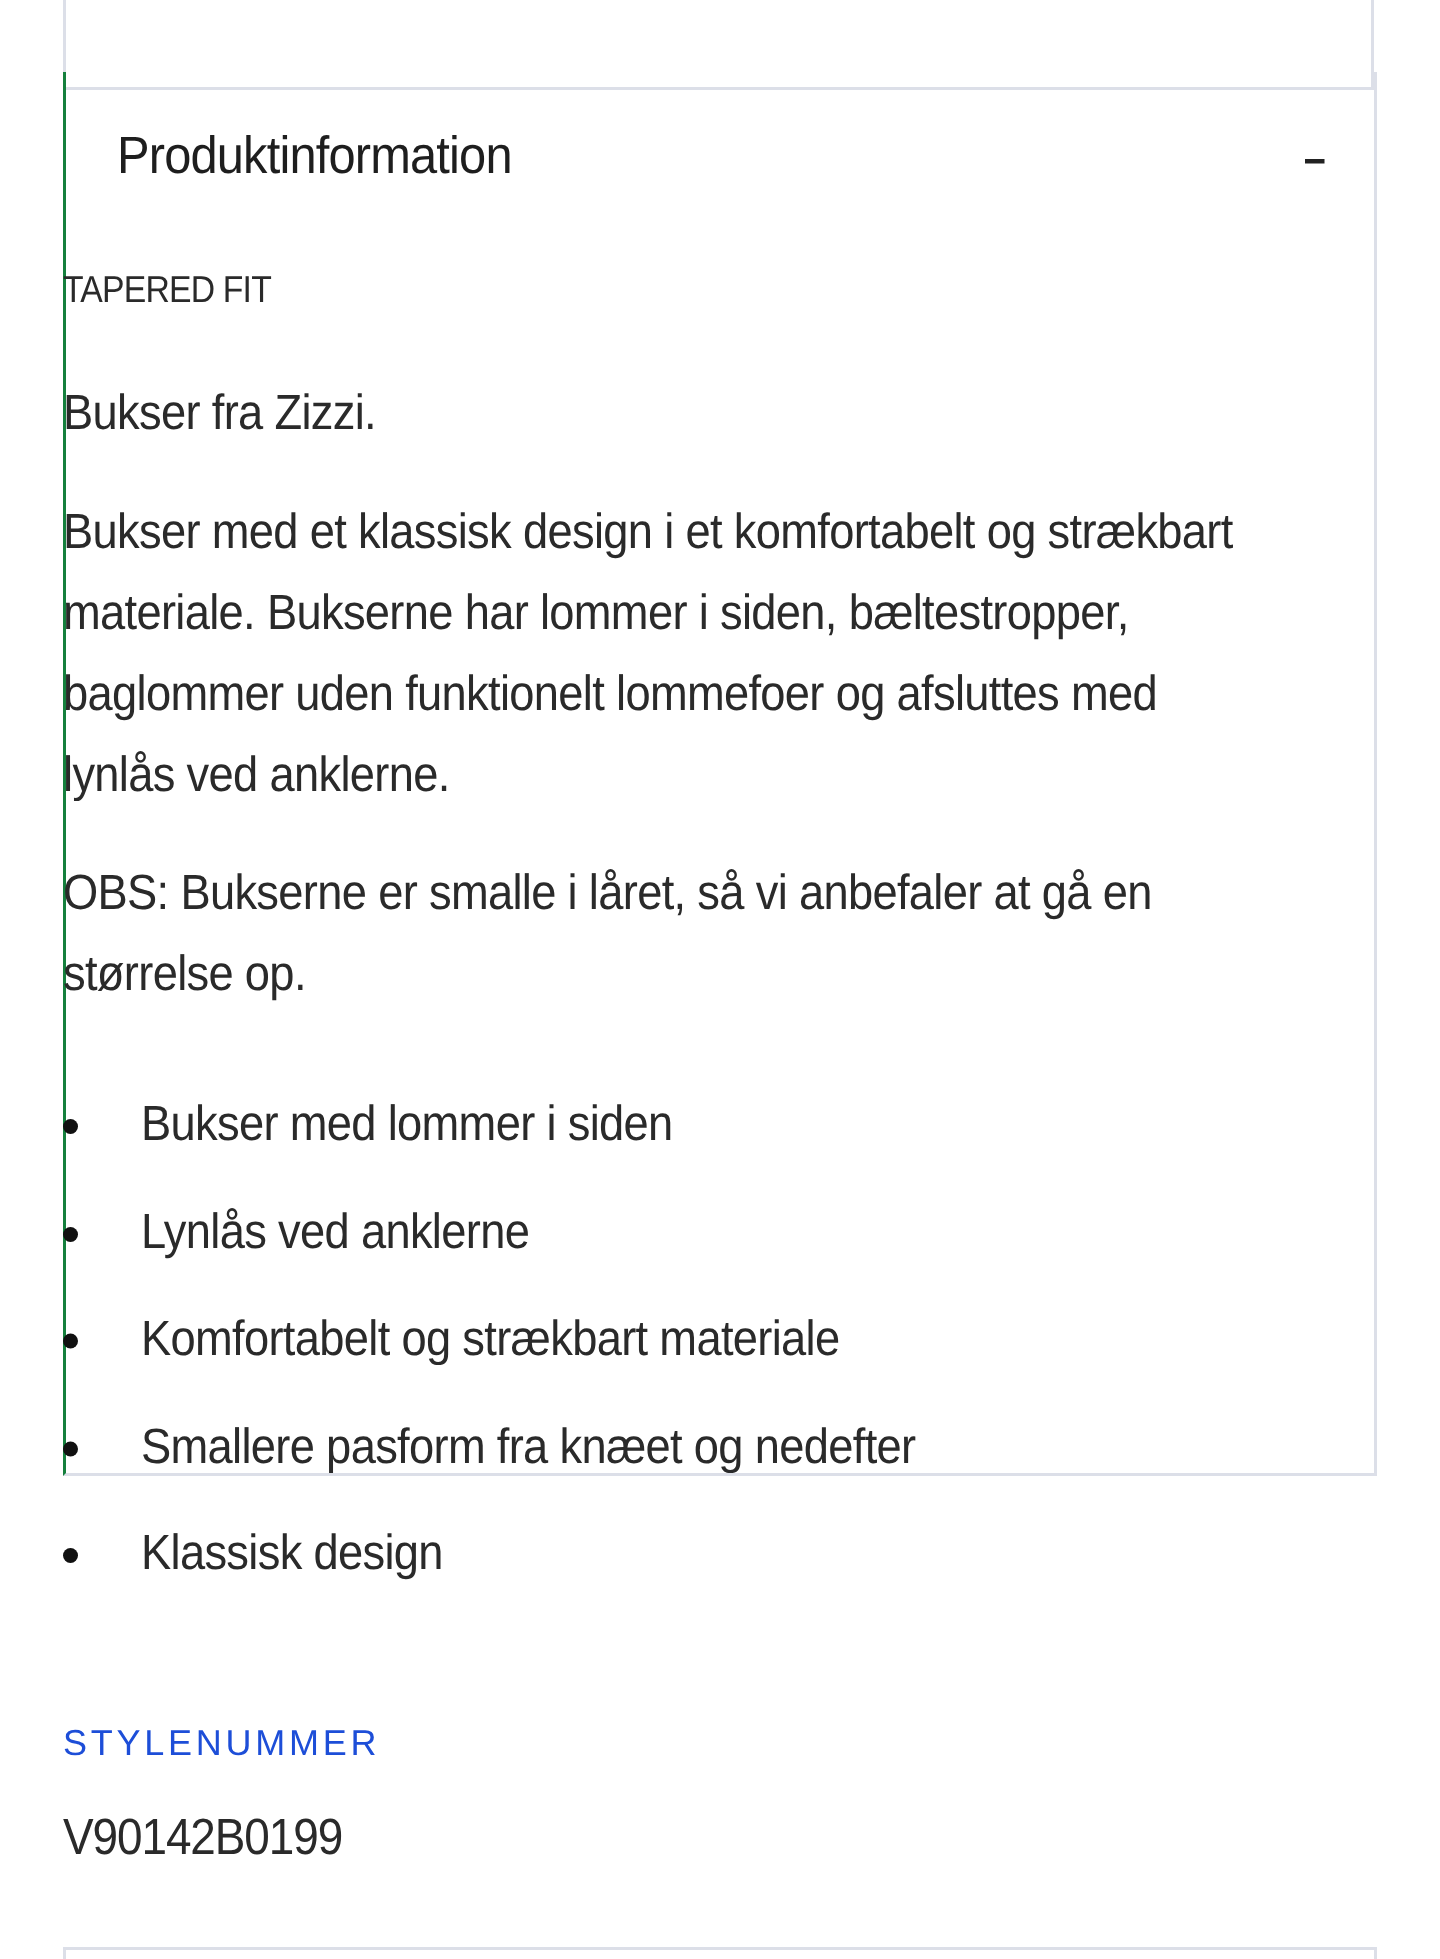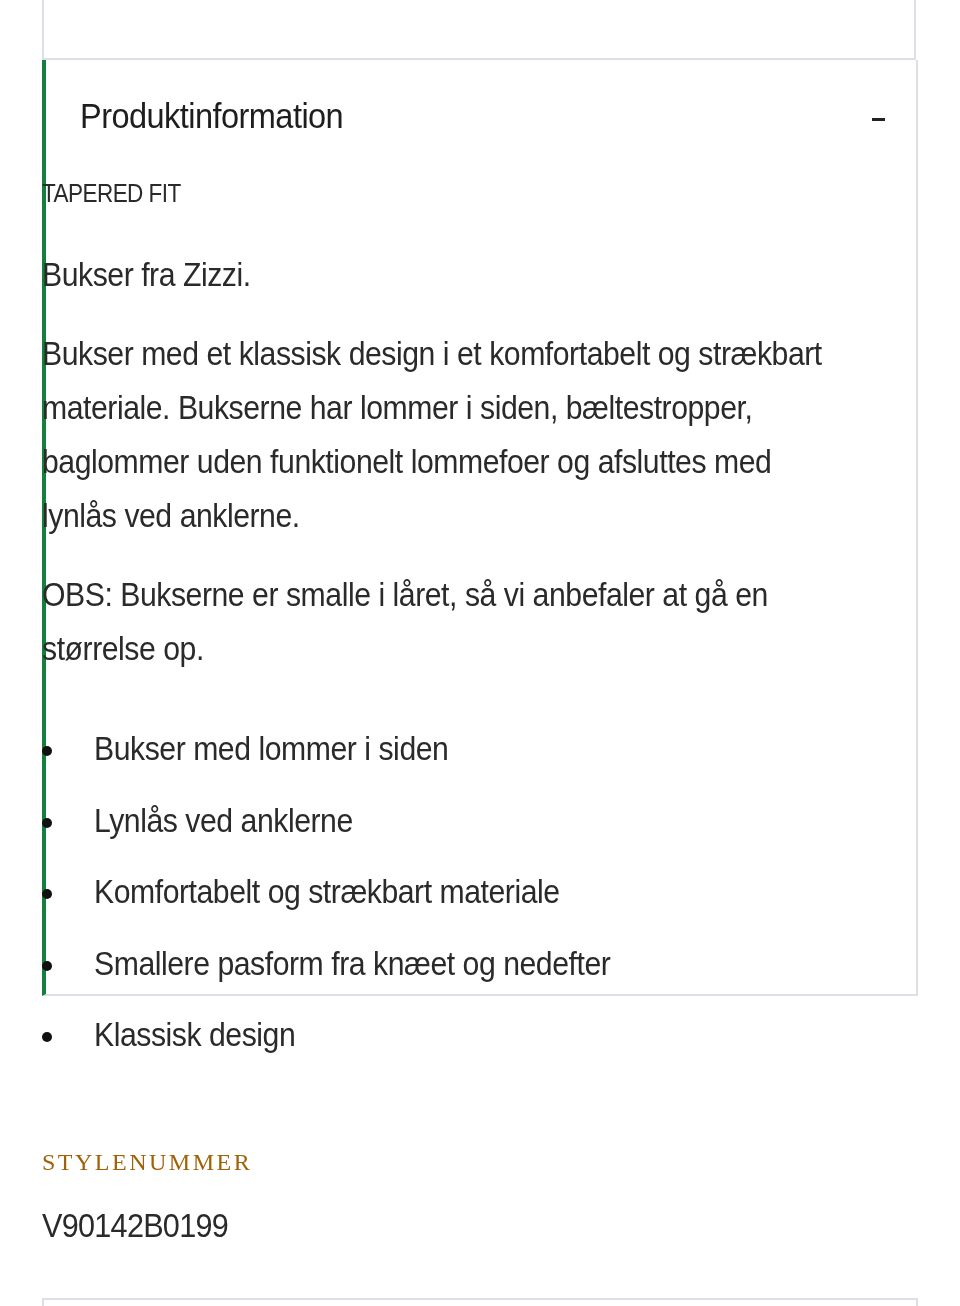--- a/index.html
+++ b/index.html
@@ -1,33 +1,33 @@
 <!DOCTYPE html>
 <html><head>
 <meta charset="utf-8">
 <style>
   html, body { margin:0; padding:0; }
   body { width:960px; height:1306px; background:#ffffff; position:relative; overflow:hidden;
          font-family:"Liberation Sans", sans-serif; color:#1e1e1e; }
   .panel-top { position:absolute; left:42px; top:-2px; width:874px; height:62px;
                border-left:2px solid #dcdfe8; border-right:2px solid #dcdfe8; border-bottom:2px solid #dcdfe8; box-sizing:border-box; }
-  .panel { position:absolute; left:42px; top:60px; width:876px; height:936px;
-           border-left:4px solid #15803d; border-right:2px solid #dcdfe8; border-bottom:2px solid #dcdfe8; box-sizing:border-box; }
+  .panel { position:absolute; left:42px; top:48px; width:876px; height:936px;
+           border-left:2px solid #15803d; border-right:2px solid #dcdfe8; border-bottom:2px solid #dcdfe8; box-sizing:border-box; }
   .panel-next { position:absolute; left:42px; top:1298px; width:876px; height:20px;
                 border-left:2px solid #dcdfe8; border-right:2px solid #dcdfe8; border-top:2px solid #dcdfe8; box-sizing:border-box; }
   .hdr { position:absolute; left:34px; top:36px; font-size:35px; letter-spacing:-0.6px; color:#1e1e1e; transform:scaleX(0.93); transform-origin:left; }
   .toggle { position:absolute; left:826px; top:58px; width:13px; height:3px; background:#222; cursor:pointer; }
   .fit { position:absolute; left:42px; top:119px; font-size:25px; letter-spacing:-0.6px; transform:scaleX(0.9); transform-origin:left; color:#2a2a2a; }
   .p { position:absolute; left:42px; font-size:33px; line-height:54px; letter-spacing:-0.5px; color:#2a2a2a;
        width:870px; transform:scaleX(0.915); transform-origin:left; }
   .bullets { position:absolute; left:42px; top:660px; margin:0; padding:0; list-style:none; }
   .bullets li { position:relative; height:71.5px; font-size:33px; line-height:54px; color:#2a2a2a; }
   .bullets .dot { position:absolute; left:0; top:24px; width:10px; height:10px; border-radius:50%; background:#111; }
   .bullets .txt { position:absolute; left:52px; top:0; white-space:nowrap; letter-spacing:-0.5px; transform:scaleX(0.915); transform-origin:left; }
-  .style-label { position:absolute; left:42px; top:1087px; font-size:24px; letter-spacing:2.5px; color:#a16207;font-family:Liberation Serif, serif; }
+  .style-label { position:absolute; left:42px; top:1087px; font-size:24px; letter-spacing:2.5px; color:#1d4ed8; }
   .style-val { position:absolute; left:42px; top:1146px; font-size:34px; letter-spacing:-0.8px; color:#2a2a2a; transform:scaleX(0.9); transform-origin:left; }
 </style>
 </head>
 <body>
 
 <div class="panel-top"></div>
 
 <div class="panel">
   <div class="hdr">Produktinformation</div>
   <div class="toggle" title=""></div>

